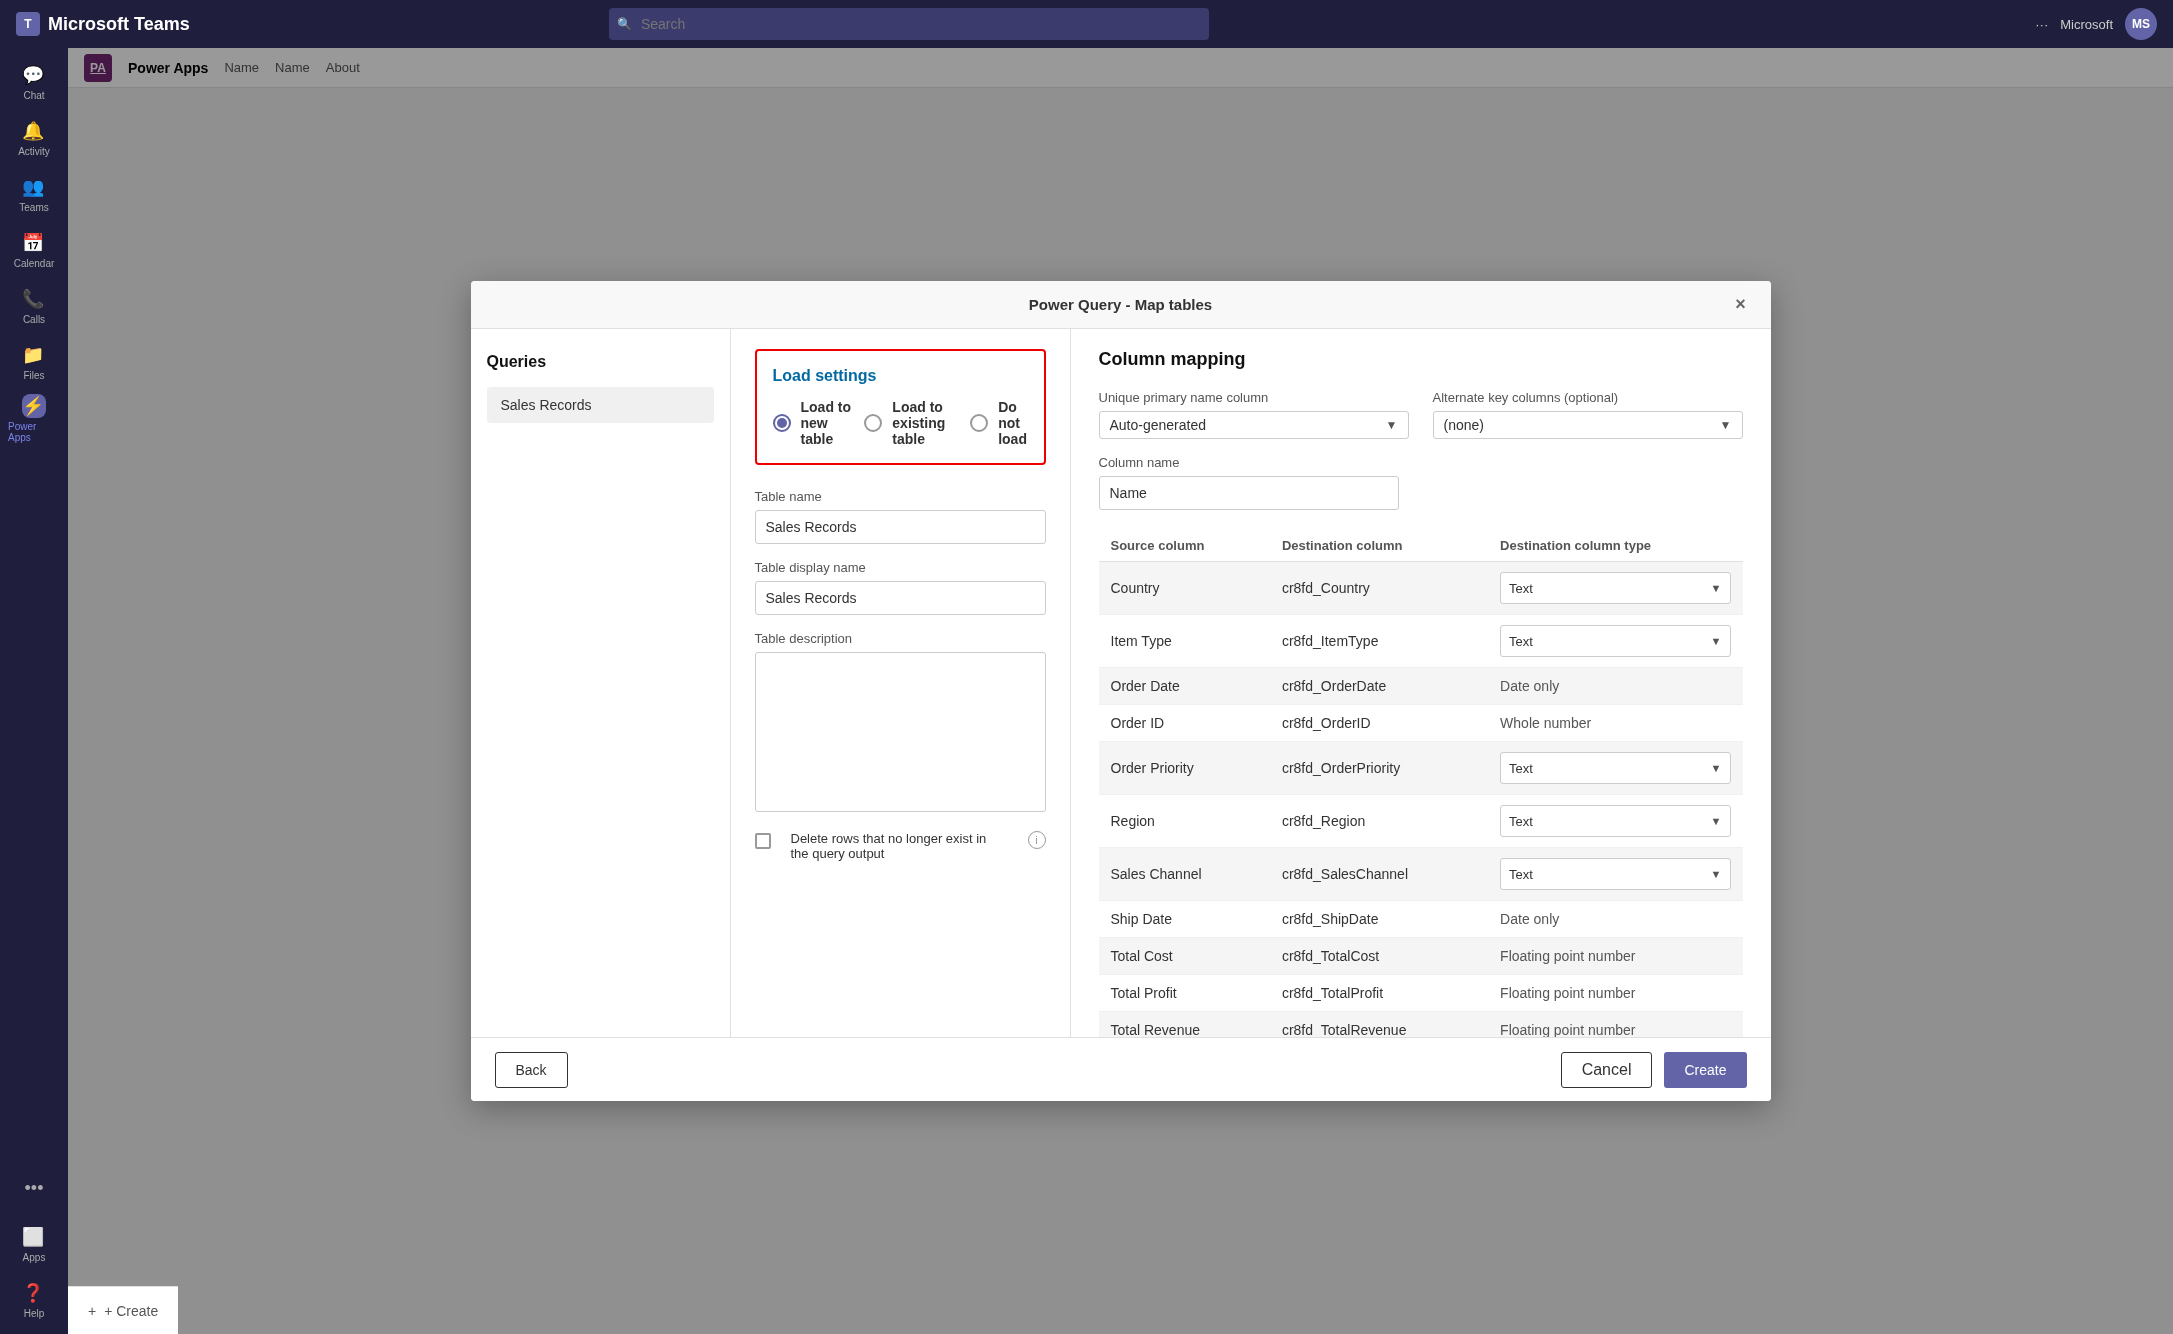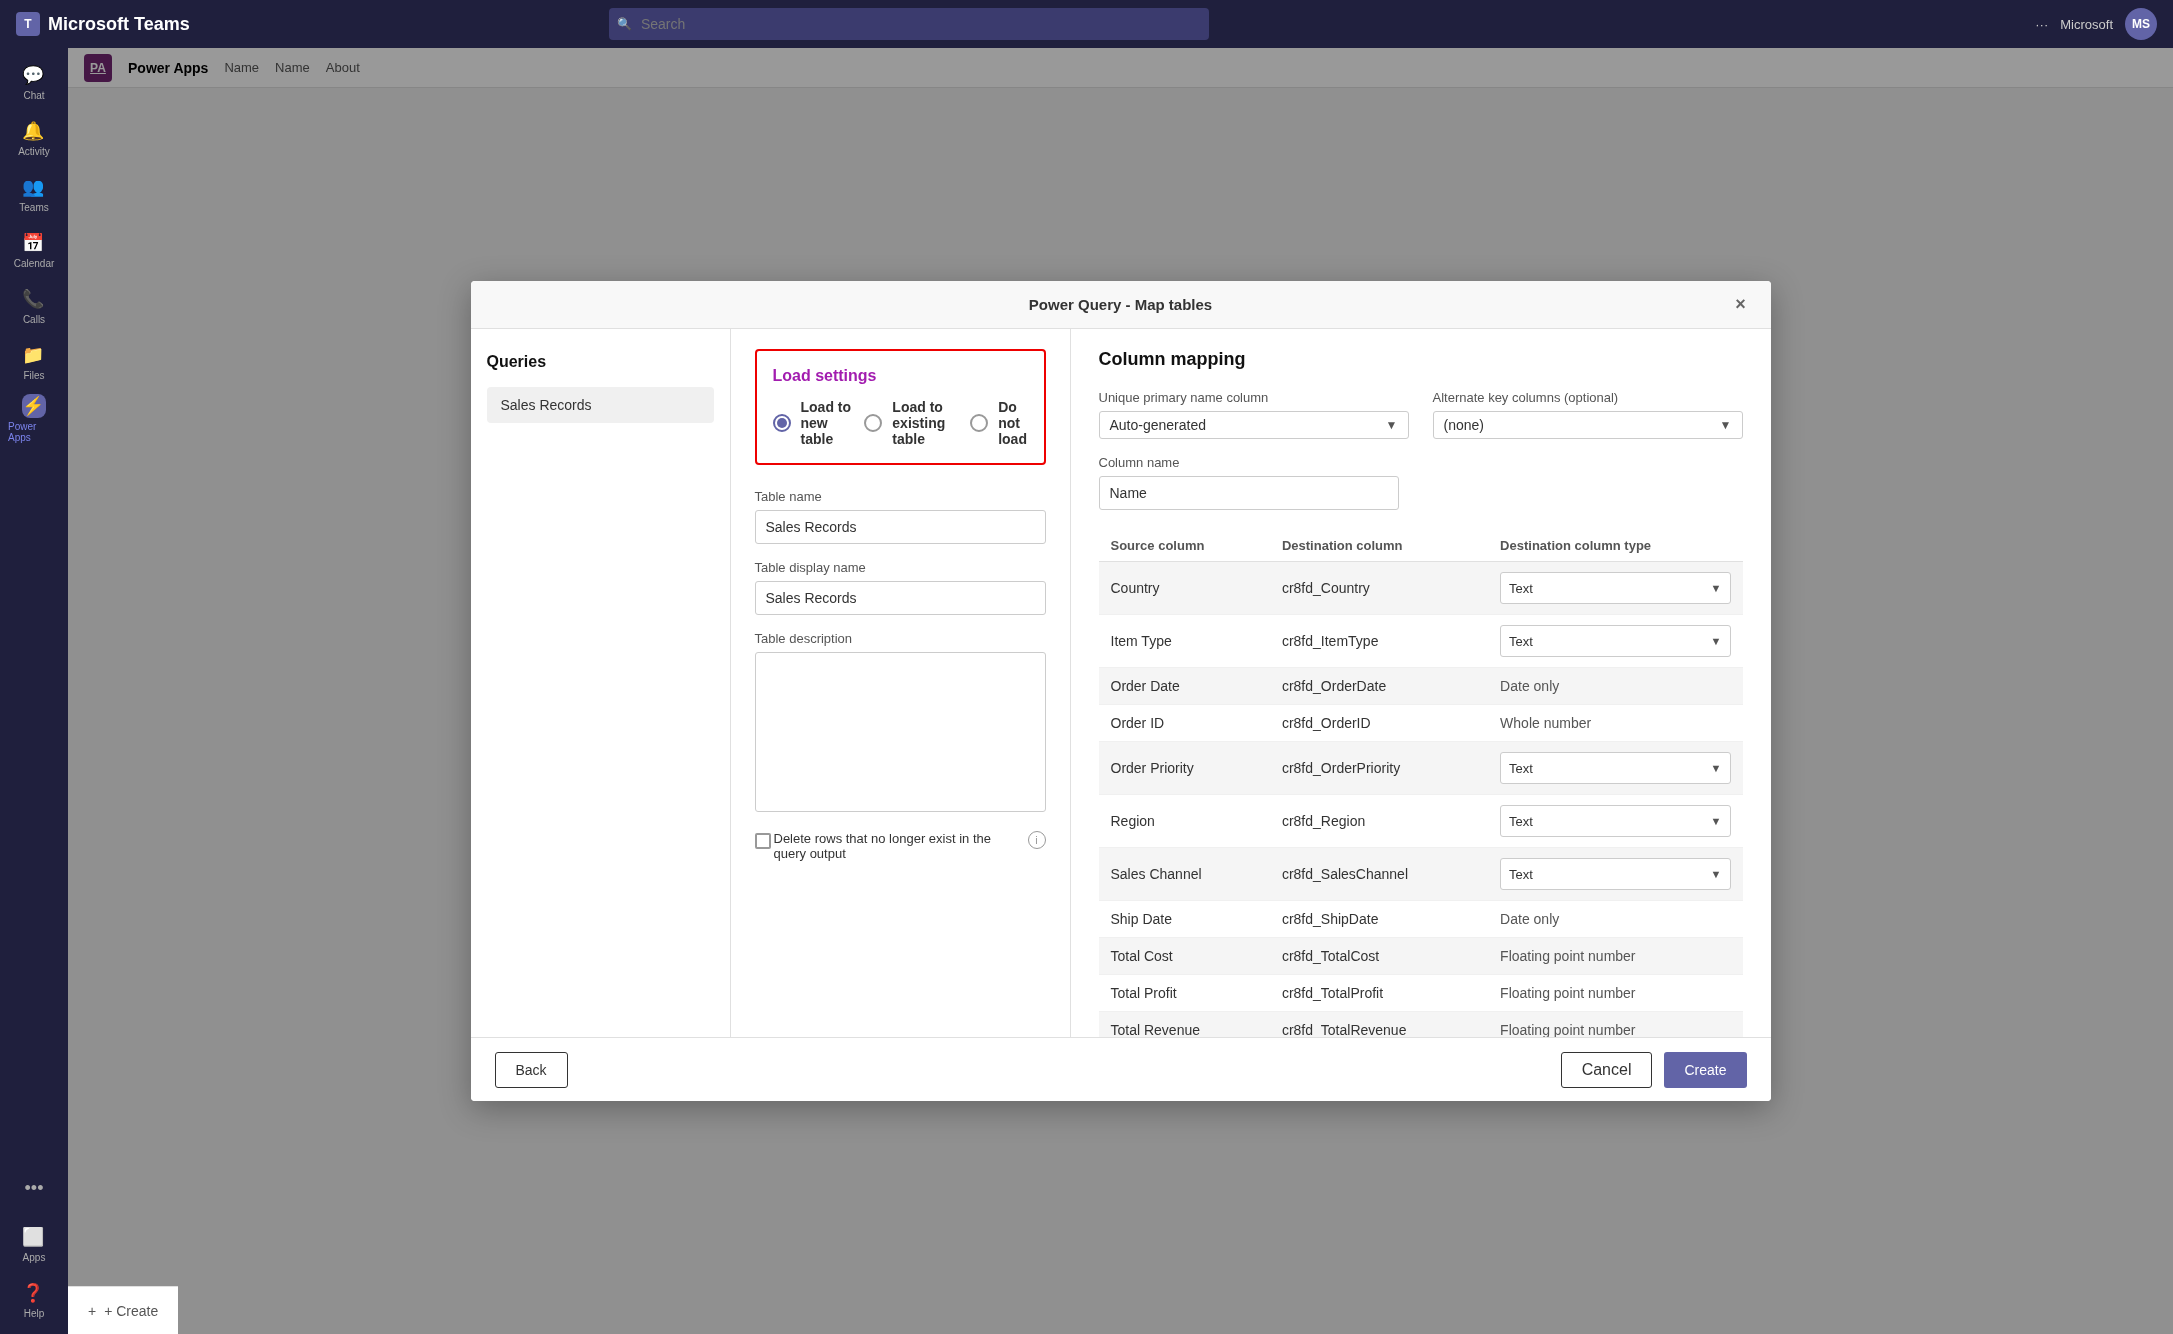--- a/index.html
+++ b/index.html
@@ -231,21 +231,21 @@
     
     .load-settings-box {
       border: 2px solid #e00;
       border-radius: 4px;
       padding: 16px;
       margin-bottom: 24px;
     }
     .load-settings-title {
       font-weight: 700;
       font-size: 16px;
-      color: #a21caf;
+      color: #0369a1;
       margin-bottom: 14px;
     }
     .radio-group {
       display: flex;
       flex-direction: row;
       gap: 12px;
       font-weight: bold;
     }
     .radio-item {
       display: flex;
@@ -298,21 +298,21 @@
       border-radius: 3px;
       padding: 8px 10px;
       font-size: 14px;
       color: #333;
       resize: none;
       outline: none;
     }
     .checkbox-row {
       display: flex;
       align-items: flex-start;
-      gap: 3px;
+      gap: 20px;
       margin-top: 8px;
     }
     .checkbox-box {
       width: 16px; height: 16px;
       border: 2px solid #999;
       border-radius: 2px;
       flex-shrink: 0;
       margin-top: 2px;
     }
     .checkbox-label {

